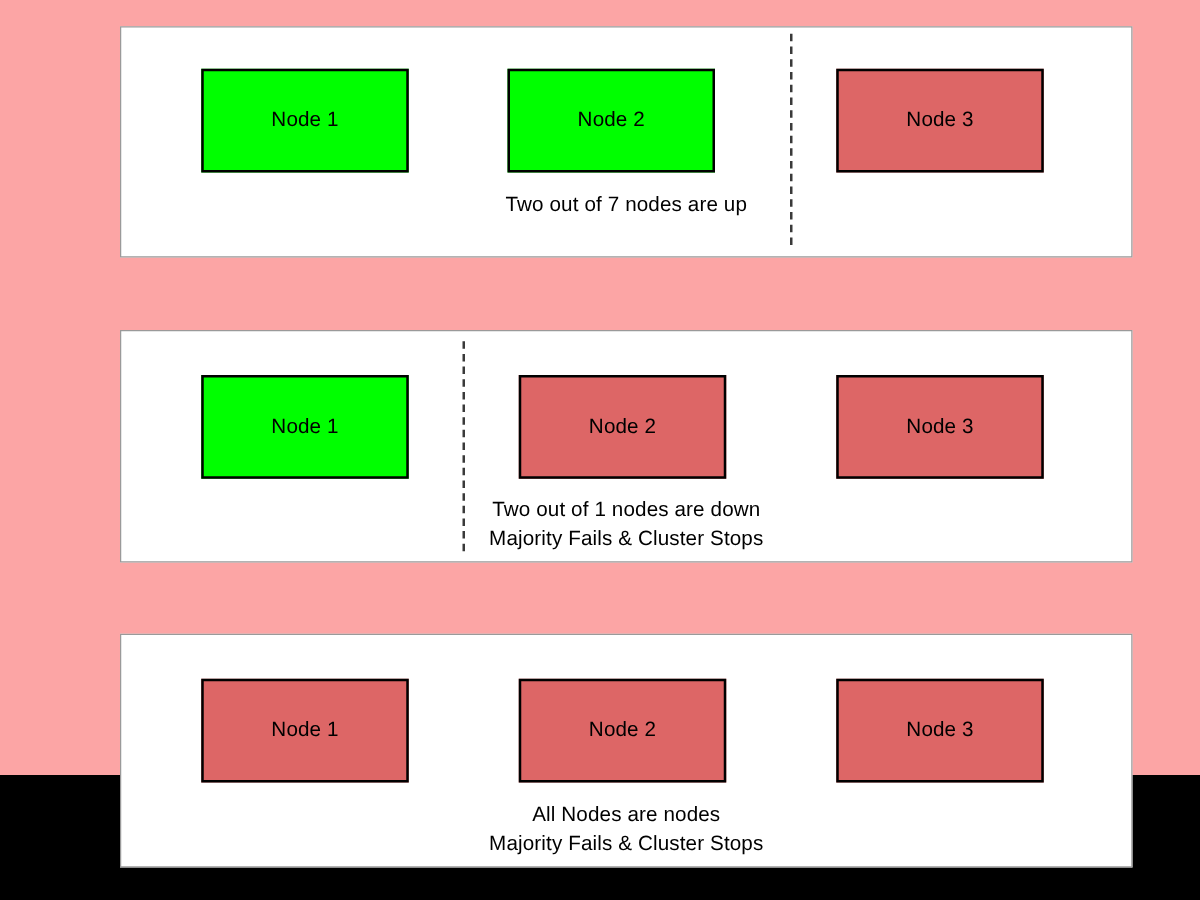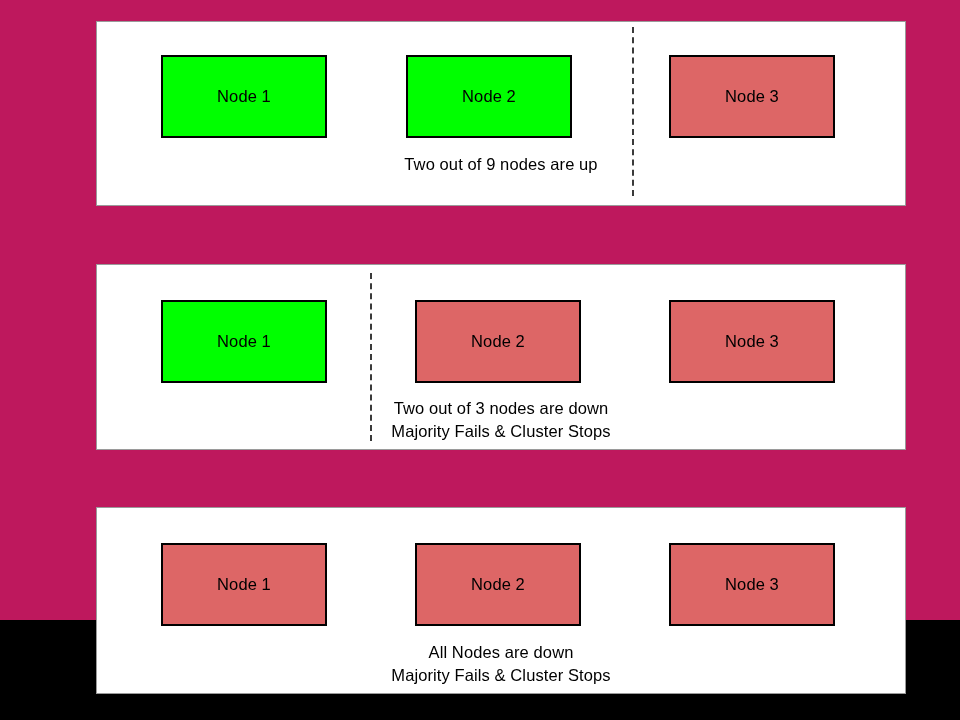--- a/index.html
+++ b/index.html
@@ -14,21 +14,21 @@
     overflow: hidden;
     font-family: "Liberation Sans", sans-serif;
   }
 
   .diagram-canvas {
     position: absolute;
     left: 0;
     top: 0;
     width: 960px;
     height: 620px;
-    background: #be185d;
+    background: #fca5a5;
   }
 
   .panel {
     position: absolute;
     background: #ffffff;
     border: 1px solid #9a9a9a;
     box-sizing: border-box;
     left: 96px;
     width: 810px;
   }
@@ -90,59 +90,59 @@
       <span>Node 2</span>
     </div>
 
     <div class="node-box node-down" style="left: 572px; top: 33px;">
       <span>Node 3</span>
     </div>
 
     <div class="divider" style="left: 535px; top: 5px; height: 169px;"></div>
 
     <div class="caption" style="left: 0px; top: 131px; width: 808px;">
-      <span class="caption-line">Two out of 9 nodes are up</span>
+      <span class="caption-line">Two out of 7 nodes are up</span>
     </div>
   </div>
 
   <div class="panel" id="panel-1">
 
     <div class="node-box node-up" style="left: 64px; top: 35px;">
       <span>Node 1</span>
     </div>
 
     <div class="node-box node-down" style="left: 318px; top: 35px;">
       <span>Node 2</span>
     </div>
 
     <div class="node-box node-down" style="left: 572px; top: 35px;">
       <span>Node 3</span>
     </div>
 
     <div class="divider" style="left: 273px; top: 8px; height: 168px;"></div>
 
     <div class="caption" style="left: 0px; top: 132px; width: 808px;">
-      <span class="caption-line">Two out of 3 nodes are down</span>
+      <span class="caption-line">Two out of 1 nodes are down</span>
       <span class="caption-line">Majority Fails &amp; Cluster Stops</span>
     </div>
   </div>
 
   <div class="panel" id="panel-2">
 
     <div class="node-box node-down" style="left: 64px; top: 35px;">
       <span>Node 1</span>
     </div>
 
     <div class="node-box node-down" style="left: 318px; top: 35px;">
       <span>Node 2</span>
     </div>
 
     <div class="node-box node-down" style="left: 572px; top: 35px;">
       <span>Node 3</span>
     </div>
 
     <div class="caption" style="left: 0px; top: 133px; width: 808px;">
-      <span class="caption-line">All Nodes are down</span>
+      <span class="caption-line">All Nodes are nodes</span>
       <span class="caption-line">Majority Fails &amp; Cluster Stops</span>
     </div>
   </div>
 
 </div>
 
 </body></html>

